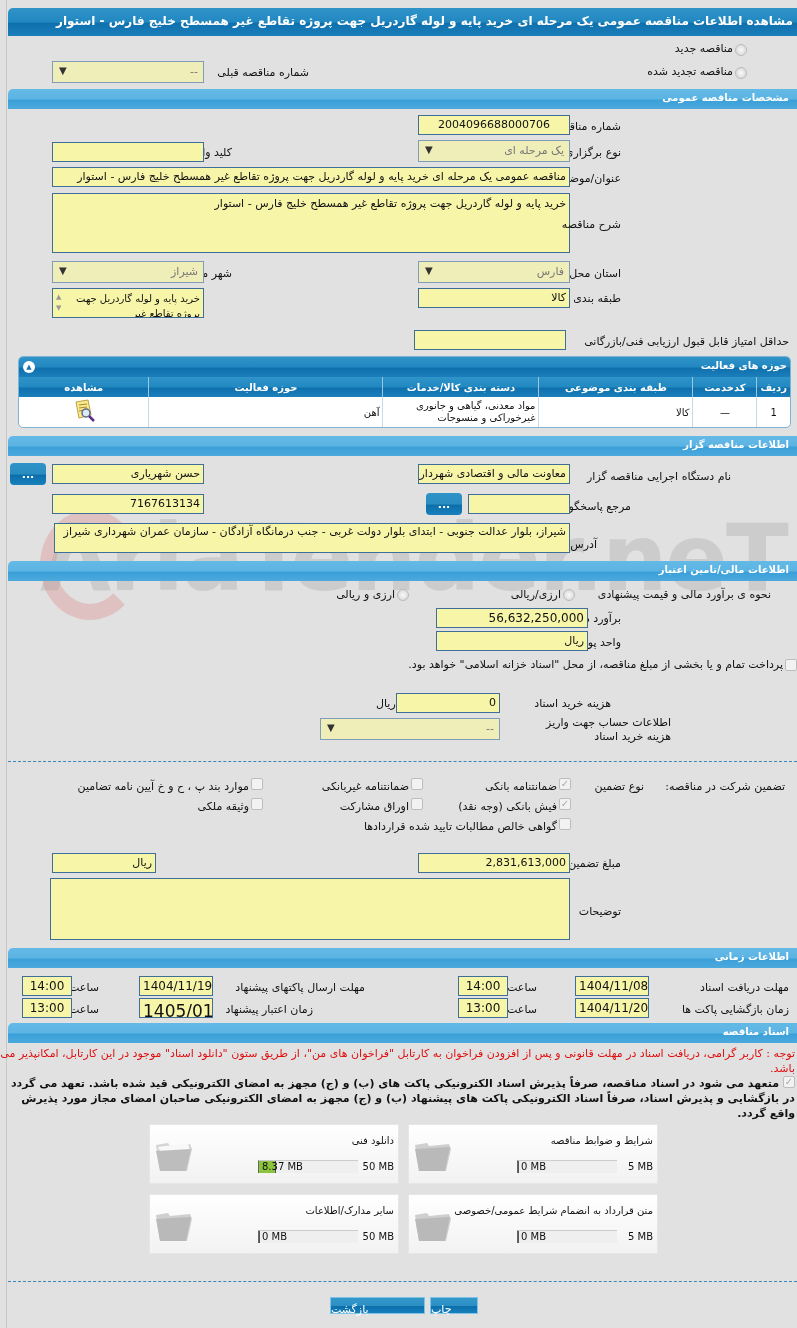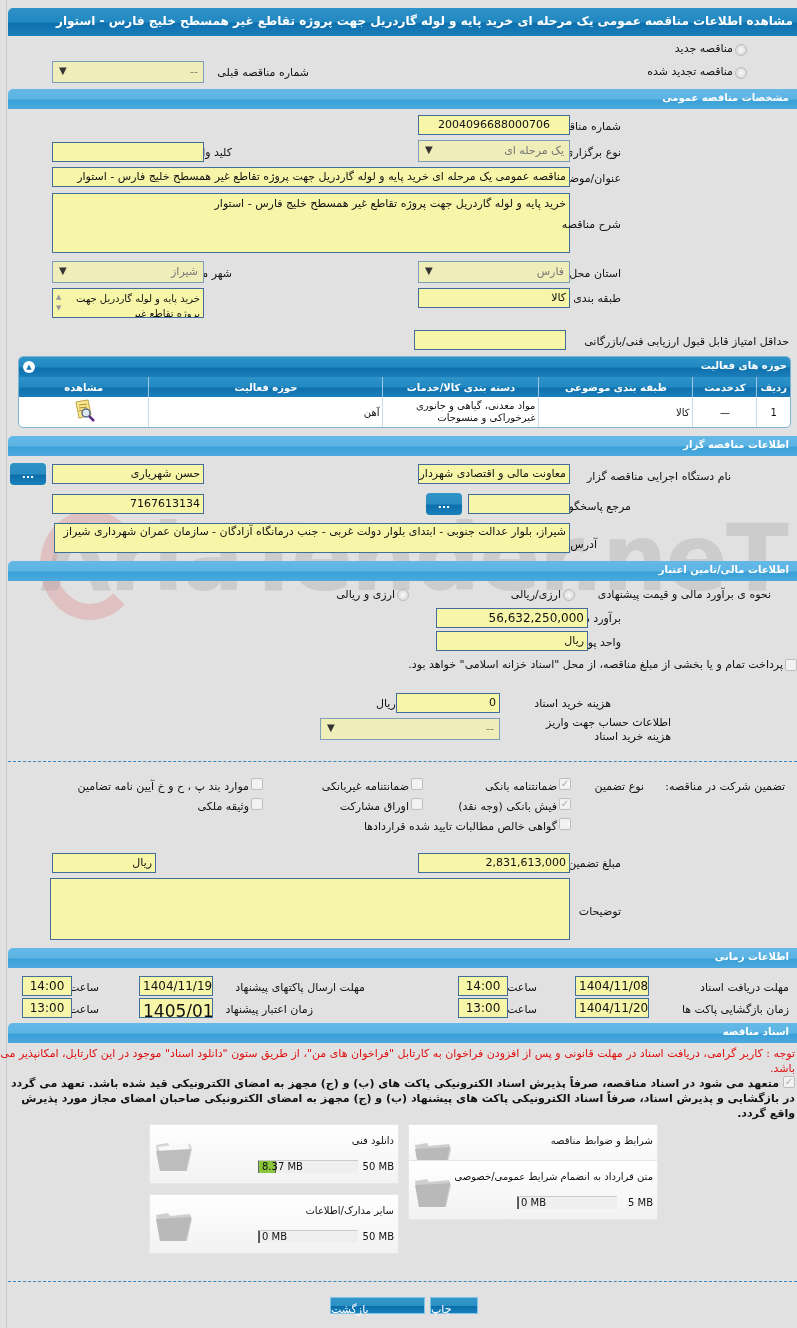--- a/index.html
+++ b/index.html
@@ -317,21 +317,21 @@
   <div class="bar">
       <div class="fill" style="width:17px;"></div>
     </div>
   <div class="used">8.37 MB</div>
   <svg class="folder" viewBox="0 0 40 36">
       <path d="M2 8 L14 6 L16 9 L36 7 L38 12 L33 34 L6 34 Z" fill="#d4d4d4"></path>
       <path d="M4 10 L34 6 L36 14 L8 18 Z" fill="#f8f8f8"></path>
       <path d="M2 14 L37 12 L32 34 L6 34 Z" fill="#bdbdbd"></path>
     </svg>
 </div>
-<div class="doc-card" style="left:408px;top:1160px;text-align:center;">
+<div class="doc-card" style="left:408px;top:1194px;text-align:center;">
   <div class="title">متن قرارداد به انضمام شرایط عمومی/خصوصی</div>
   <div class="max">5 MB</div>
   <div class="bar">
       <div class="fill" style="width:0;"></div>
     </div>
   <div class="used">0 MB</div>
   <svg class="folder" viewBox="0 0 40 36">
       <path d="M2 8 L14 6 L16 9 L36 7 L38 12 L33 34 L6 34 Z" fill="#cfcfcf"></path>
       <path d="M2 12 L37 10 L32 34 L6 34 Z" fill="#b9b9b9"></path>
     </svg>

